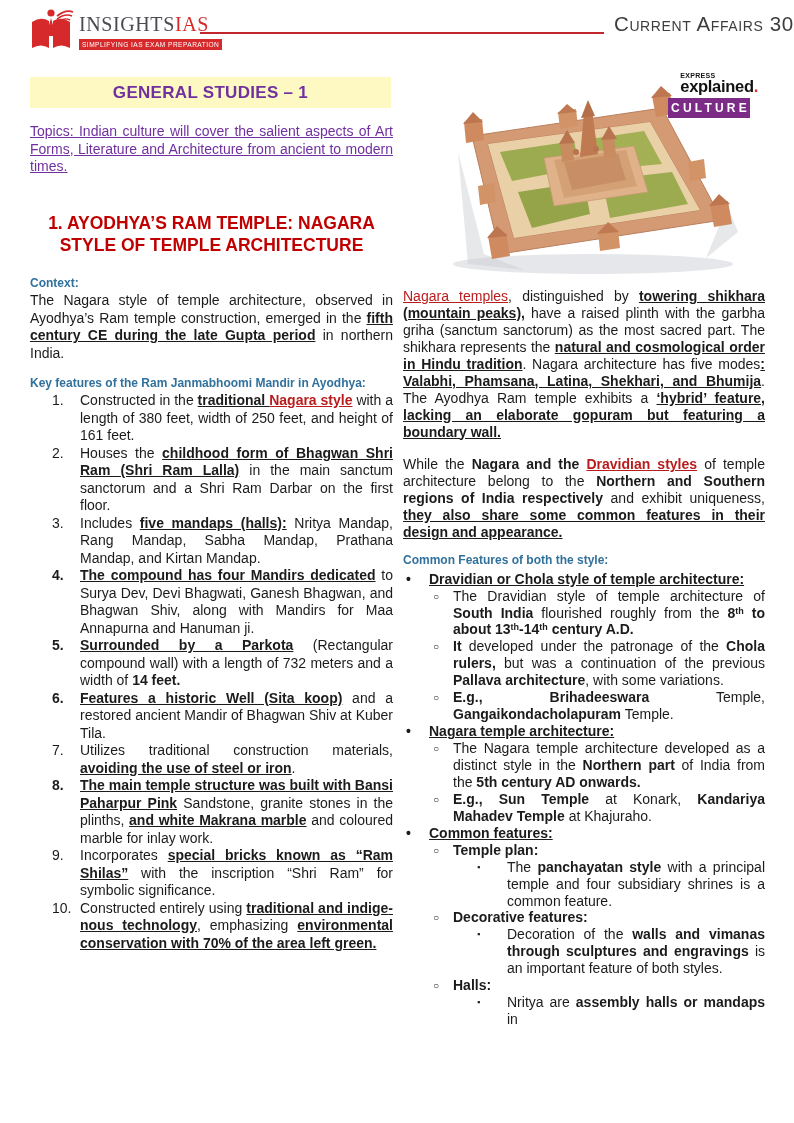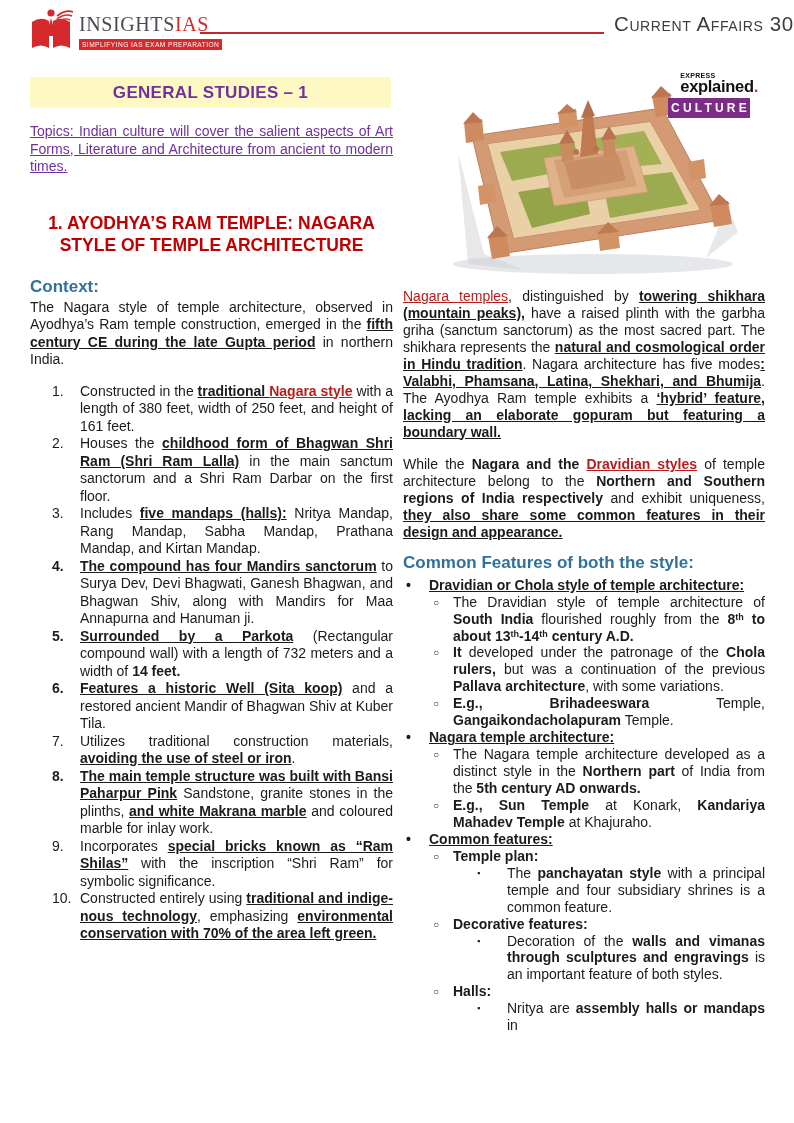--- a/index.html
+++ b/index.html
@@ -28,21 +28,21 @@
   .exp-big{font-size:16.5px;font-weight:bold;line-height:15px;letter-spacing:-.3px;color:#111;}
   .red-dot{color:#e02a2a;}
   .culture-tag{margin-top:4px;background:#7c2c87;color:#fff;font-size:12px;font-weight:bold;letter-spacing:3.2px;text-align:center;padding:3px 0 3px 3px;width:79px;}
 
   
   .col-left{position:absolute;left:30px;top:123px;width:363px;font-size:14px;line-height:1.25;text-align:justify;hyphens:manual;}
   .col-right{position:absolute;left:403px;top:288px;width:362px;font-size:14px;line-height:1.21;text-align:justify;hyphens:manual;}
 
   .topics{color:#7030a0;text-decoration:underline;margin:0 0 36px 0;}
   .article-title{color:#c00000;font-size:17.5px;line-height:1.28;font-weight:bold;text-align:center;margin:0 10px 20px 10px;}
-  .sec-label{color:#31719c;font-size:17px;font-weight:bold;margin:0 0 1px 0;text-align:left;}
+  .sec-label{color:#31719c;font-size:12px;font-weight:bold;margin:0 0 1px 0;text-align:left;}
   p.rich{margin:0 0 14px 0;}
   .col-right p.rich{margin:0 0 16px 0;}
   .col-right .sec-label{margin:-4px 0 3px 0;}
 
   
   .li{display:flex;align-items:flex-start;}
   .li .num{flex:0 0 28px;margin-left:22px;}
   .li .num.bold{font-weight:bold;}
   .li .content{flex:1;}
 
@@ -144,36 +144,37 @@
       </div>
       <div class="culture-tag">CULTURE</div>
     </div>
   </figure>
 
   <main class="col-left">
     <p class="topics"><span class="seg-u">Topics: Indian culture will cover the salient aspects of Art Forms, Literature and Architecture from ancient to modern times.</span></p>
     <h1 class="article-title">1. AYODHYA’S RAM TEMPLE: NAGARA STYLE OF TEMPLE ARCHITECTURE</h1>
     <h3 class="sec-label">Context:</h3>
     <p class="rich"><span>The Nagara style of temple architecture, observed in Ayod­hya’s Ram temple construction, emerged in the </span><span class="seg-b seg-u">fifth century CE during the late Gupta period</span><span> in northern India.</span></p>
+    <h3 class="sec-label">Key features of the Ram Janmabhoomi Mandir in Ayodhya:</h3>
     <div class="num-list">
         <div class="li">
           <span class="num">1.</span>
           <div class="content"><span>Constructed in the </span><span class="seg-b seg-u">traditional </span><span class="seg-b seg-u seg-link">Nagara style</span><span> with a length of 380 feet, width of 250 feet, and height of 161 feet.</span></div>
         </div>
         <div class="li">
           <span class="num">2.</span>
           <div class="content"><span>Houses the </span><span class="seg-b seg-u">childhood form of Bhagwan Shri Ram (Shri Ram Lalla)</span><span> in the main sanctum sanctorum and a Shri Ram Darbar on the first floor.</span></div>
         </div>
         <div class="li">
           <span class="num">3.</span>
           <div class="content"><span>Includes </span><span class="seg-b seg-u">five mandaps (halls):</span><span> Nritya Mandap, Rang Mandap, Sabha Mandap, Prathana Mandap, and Kirtan Mandap.</span></div>
         </div>
         <div class="li">
           <span class="num bold">4.</span>
-          <div class="content"><span class="seg-b seg-u">The compound has four Mandirs sanctorum</span><span> to Surya Dev, Devi Bhagwati, Ganesh Bhagwan, and Bhagwan Shiv, along with Mandirs for Maa Annapurna and Hanuman ji.</span></div>
+          <div class="content"><span class="seg-b seg-u">The compound has four Mandirs dedicated</span><span> to Surya Dev, Devi Bhagwati, Ganesh Bhagwan, and Bhagwan Shiv, along with Mandirs for Maa Annapurna and Hanuman ji.</span></div>
         </div>
         <div class="li">
           <span class="num bold">5.</span>
           <div class="content"><span class="seg-b seg-u">Surrounded by a Parkota</span><span> (Rectangular compound wall) with a length of 732 meters and a width of </span><span class="seg-b">14 feet.</span></div>
         </div>
         <div class="li">
           <span class="num bold">6.</span>
           <div class="content"><span class="seg-b seg-u">Features a historic Well (Sita koop)</span><span> and a restored ancient Mandir of Bhagwan Shiv at Kuber Tila.</span></div>
         </div>
         <div class="li">

